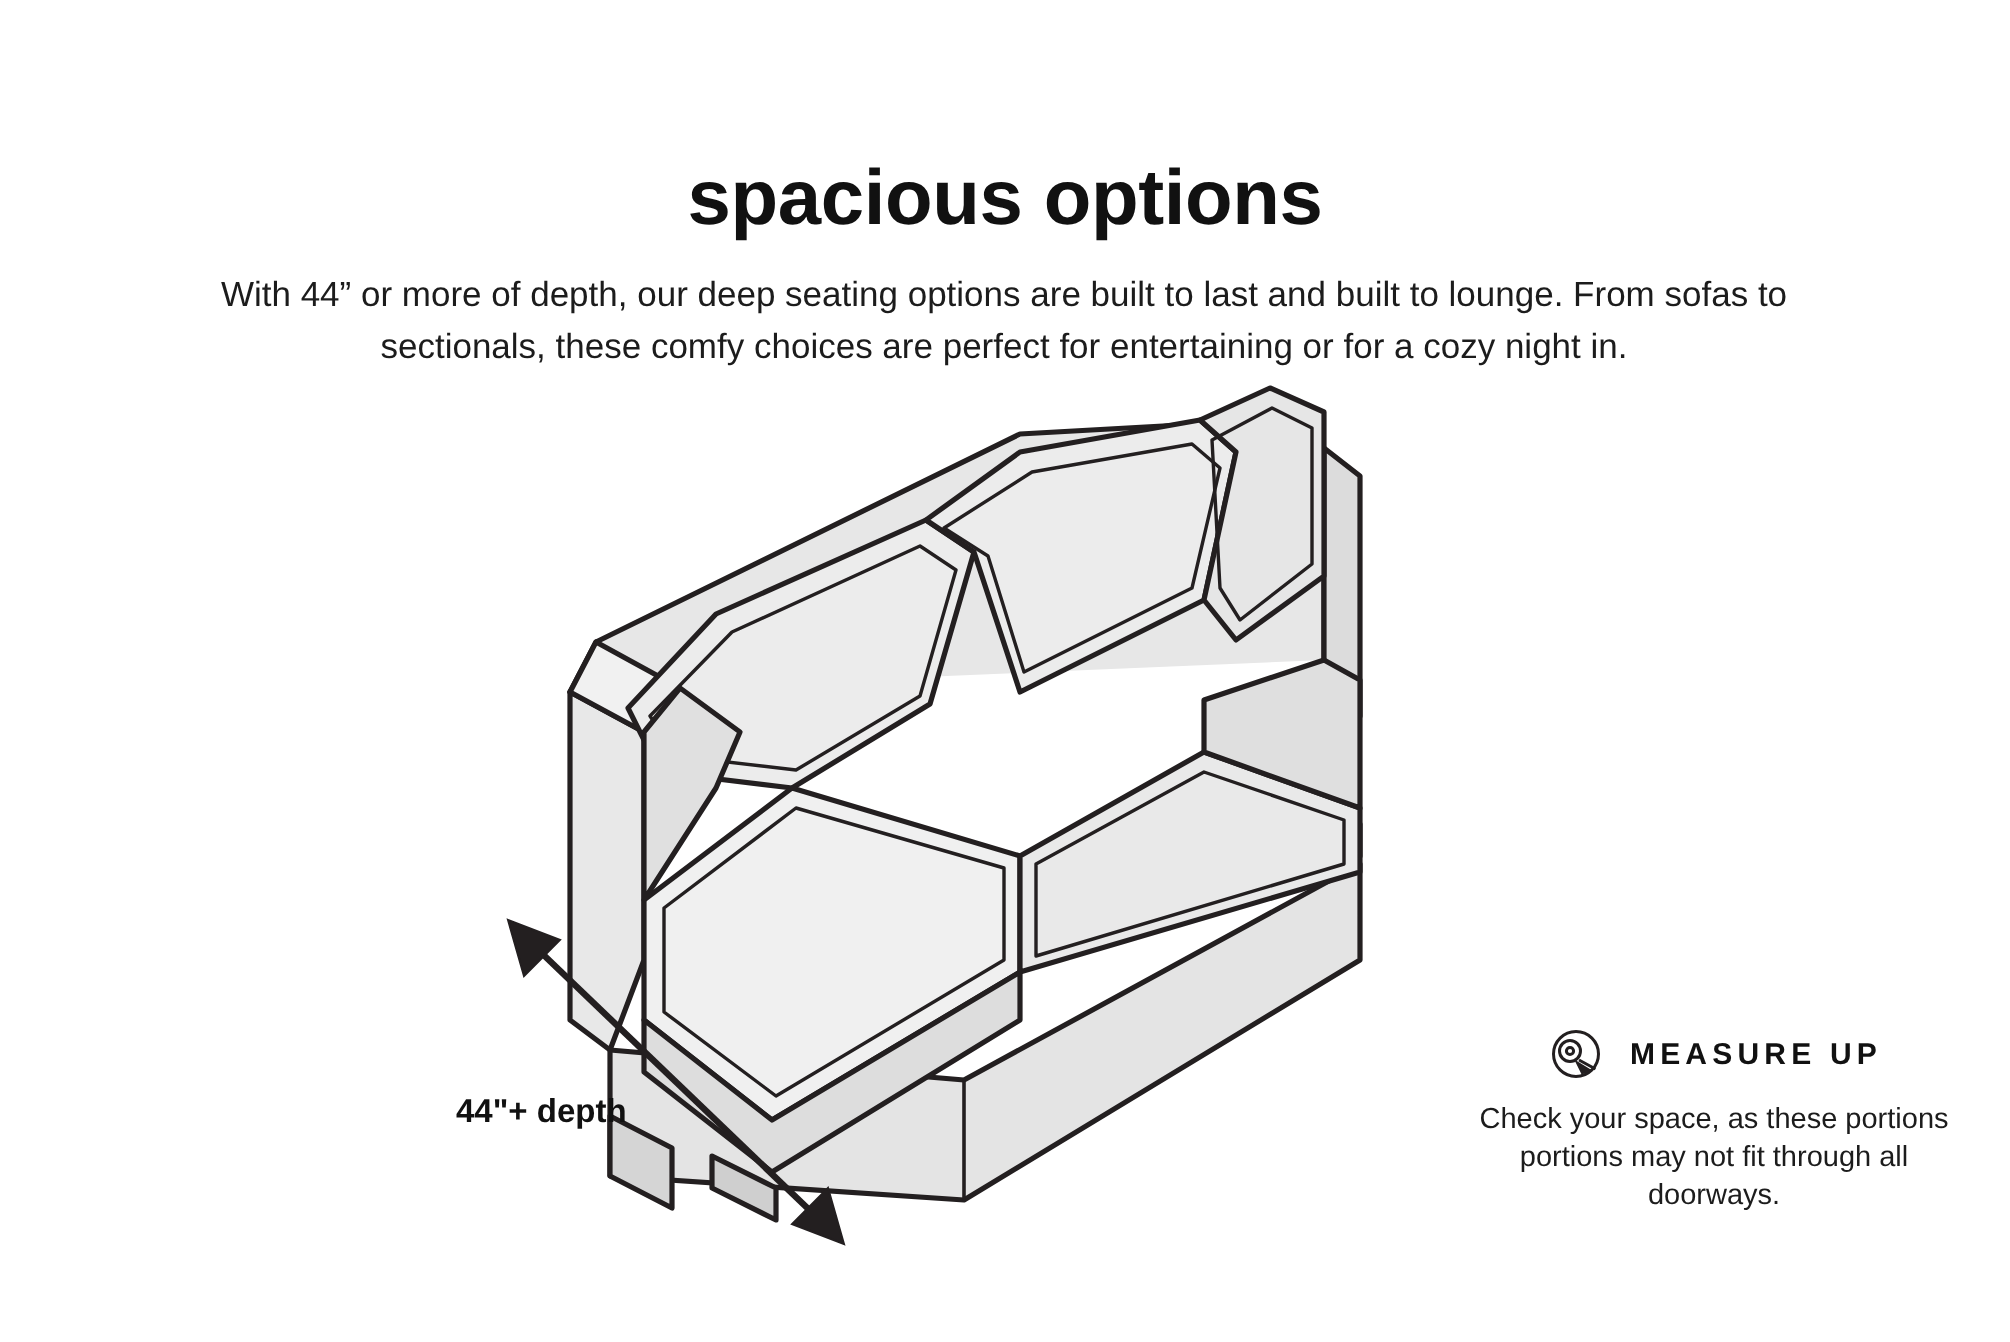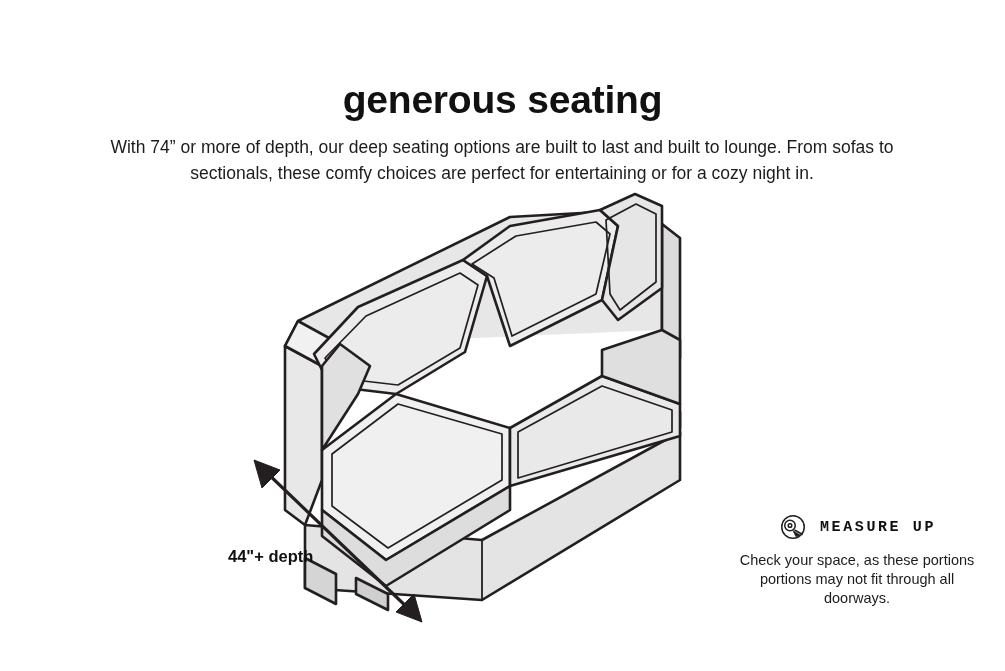--- a/index.html
+++ b/index.html
@@ -68,41 +68,40 @@
     align-items: center;
     justify-content: center;
     gap: 12px;
     margin-bottom: 9px;
   }
   .measure-title {
     font-size: 15px;
     font-weight: bold;
     letter-spacing: 2.6px;
     color: #111111;
-    font-family: Liberation Mono, monospace;
   }
   .measure-body {
     font-size: 14.5px;
     line-height: 19px;
     color: #1c1c1c;
   }
   .icon-ruler {
     width: 30px;
     height: 30px;
     display: block;
   }
 </style>
 </head>
 <body>
 
 <div class="page">
 
-  <h1 class="headline">generous seating</h1>
+  <h1 class="headline">spacious options</h1>
 
-  <p class="subhead">With 74” or more of depth, our deep seating options are built to last and built to lounge. From sofas to sectionals, these comfy choices are perfect for entertaining or for a cozy night in.</p>
+  <p class="subhead">With 44” or more of depth, our deep seating options are built to last and built to lounge. From sofas to sectionals, these comfy choices are perfect for entertaining or for a cozy night in.</p>
 
   <div class="illustration">
     <svg viewBox="0 0 580 460" width="580" height="460" xmlns="http://www.w3.org/2000/svg">
       <g fill="none" stroke="#231f20" stroke-width="2.6" stroke-linejoin="round" stroke-linecap="round">
 
         <path d="M75 166 L88 141 L300 37 L425 30 L452 44 L452 150" fill="#e7e7e7"></path>
 
         <path d="M452 44 L470 58 L470 178 L452 165 Z" fill="#dcdcdc"></path>
 
         <path d="M75 166 L75 330 L95 345 L112 300 L112 186 Z" fill="#e8e8e8"></path>

